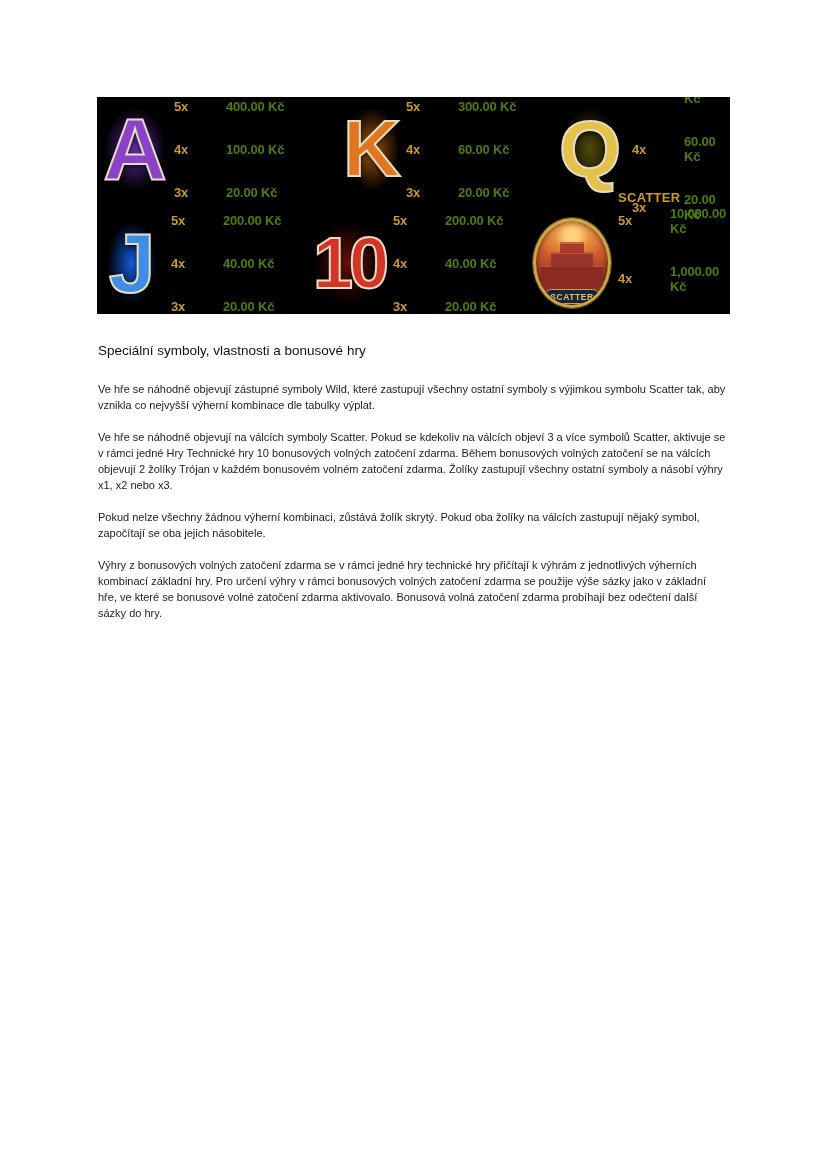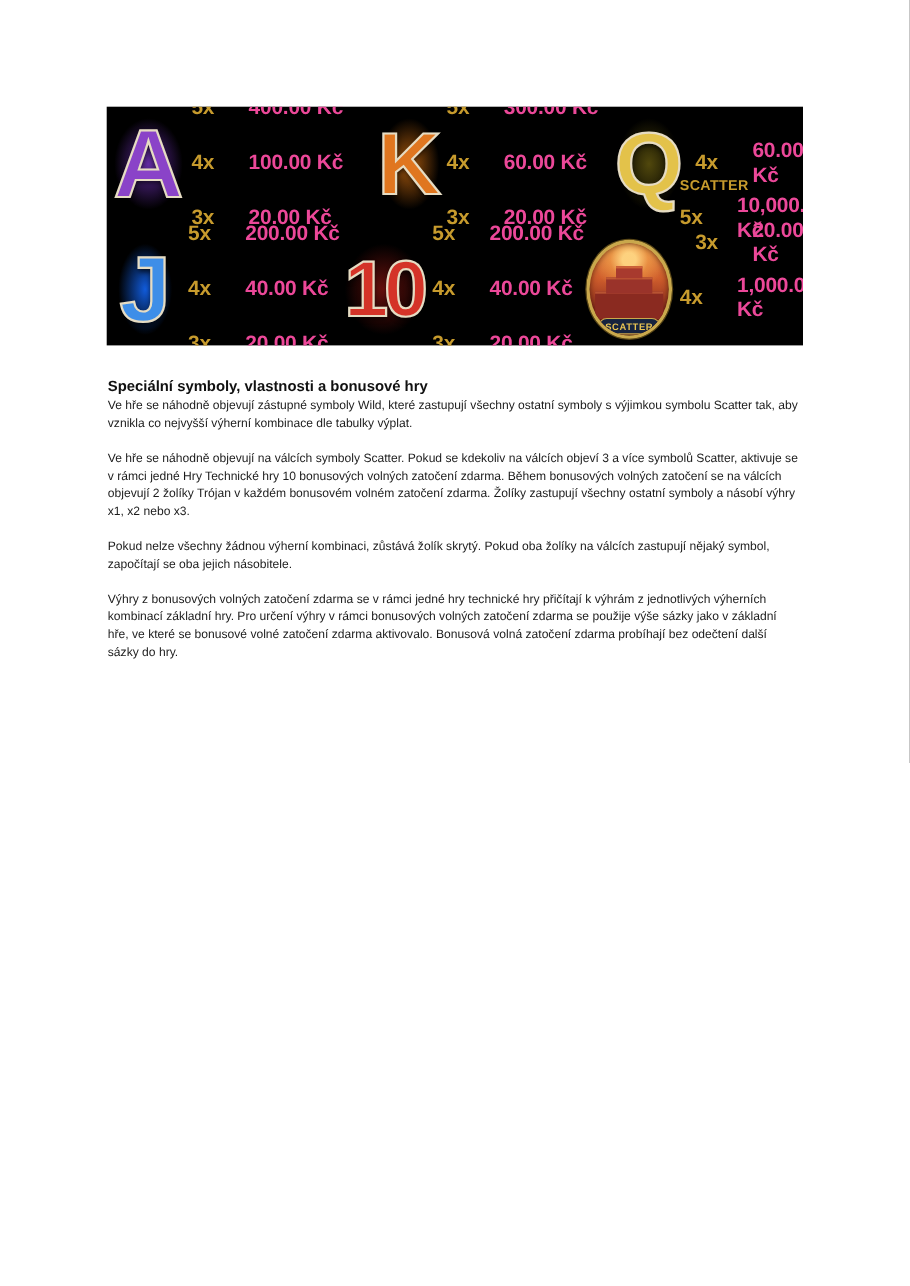--- a/index.html
+++ b/index.html
@@ -49,26 +49,26 @@
   .g-q .symbox  { width:62px; } .g-q .glyph { font-size:80px; }
   .g-j  { --fill:#3e8ee8; --glow:rgba(18,96,230,.95); }
   .g-j .symbox  { width:50px; } .g-j .glyph { font-size:84px; }
   .g-10 { --fill:#d43328; --glow:rgba(110,18,14,.95); }
   .g-10 .symbox { width:80px;align-items:center; } .g-10 .glyph { font-size:72px; letter-spacing:-4px; }
 
   .pays {
     position:relative; z-index:2;
     display:grid; grid-template-columns:24px auto;
     column-gap:8px; row-gap:1px;
-    font-size:19px; font-weight:bold; letter-spacing:-0.2px;
+    font-size:13px; font-weight:bold; letter-spacing:-0.2px;
     align-items:center;
     gap:28px;
   }
   .cnt { color:#c79b2d; }
-  .val { color:#ec4899; }
+  .val { color:#4d7c0f; }
   .pays-wrap { display:flex; flex-direction:column; }
   .pays-label {
     color:#c79b2d; font-size:13px; font-weight:bold;
     letter-spacing:0.3px; margin-bottom:1px;
   }
 
   
   .scatter-badge {
     position:relative; width:78px; height:90px;
     border-radius:50%;
@@ -100,22 +100,22 @@
   .g-j  { left:10px;  } .g-j  .pays { margin-left:14px; }
   .g-10 { left:212px; } .g-10 .pays { margin-left:4px;  }
   .g-sc { left:436px; } .g-sc .pays-wrap { margin-left:7px; }
 
   
   .article {
     position:absolute; left:98px; top:343px; width:628px;
     color:#1c1c1c;
   }
   .article h1 {
-    font-size:13.5px; font-weight:bold; color:#111;
-    margin-bottom:3px;
+    font-size:13.5px; font-weight:normal; color:#111;
+    margin-bottom:23px;
   }
   .section { font-size:11px; line-height:16px; margin-bottom:16px; }
   .section .label { display:block; }
 </style>
 </head>
 <body>
 
 <div class="page">
 
   <div class="banner">

